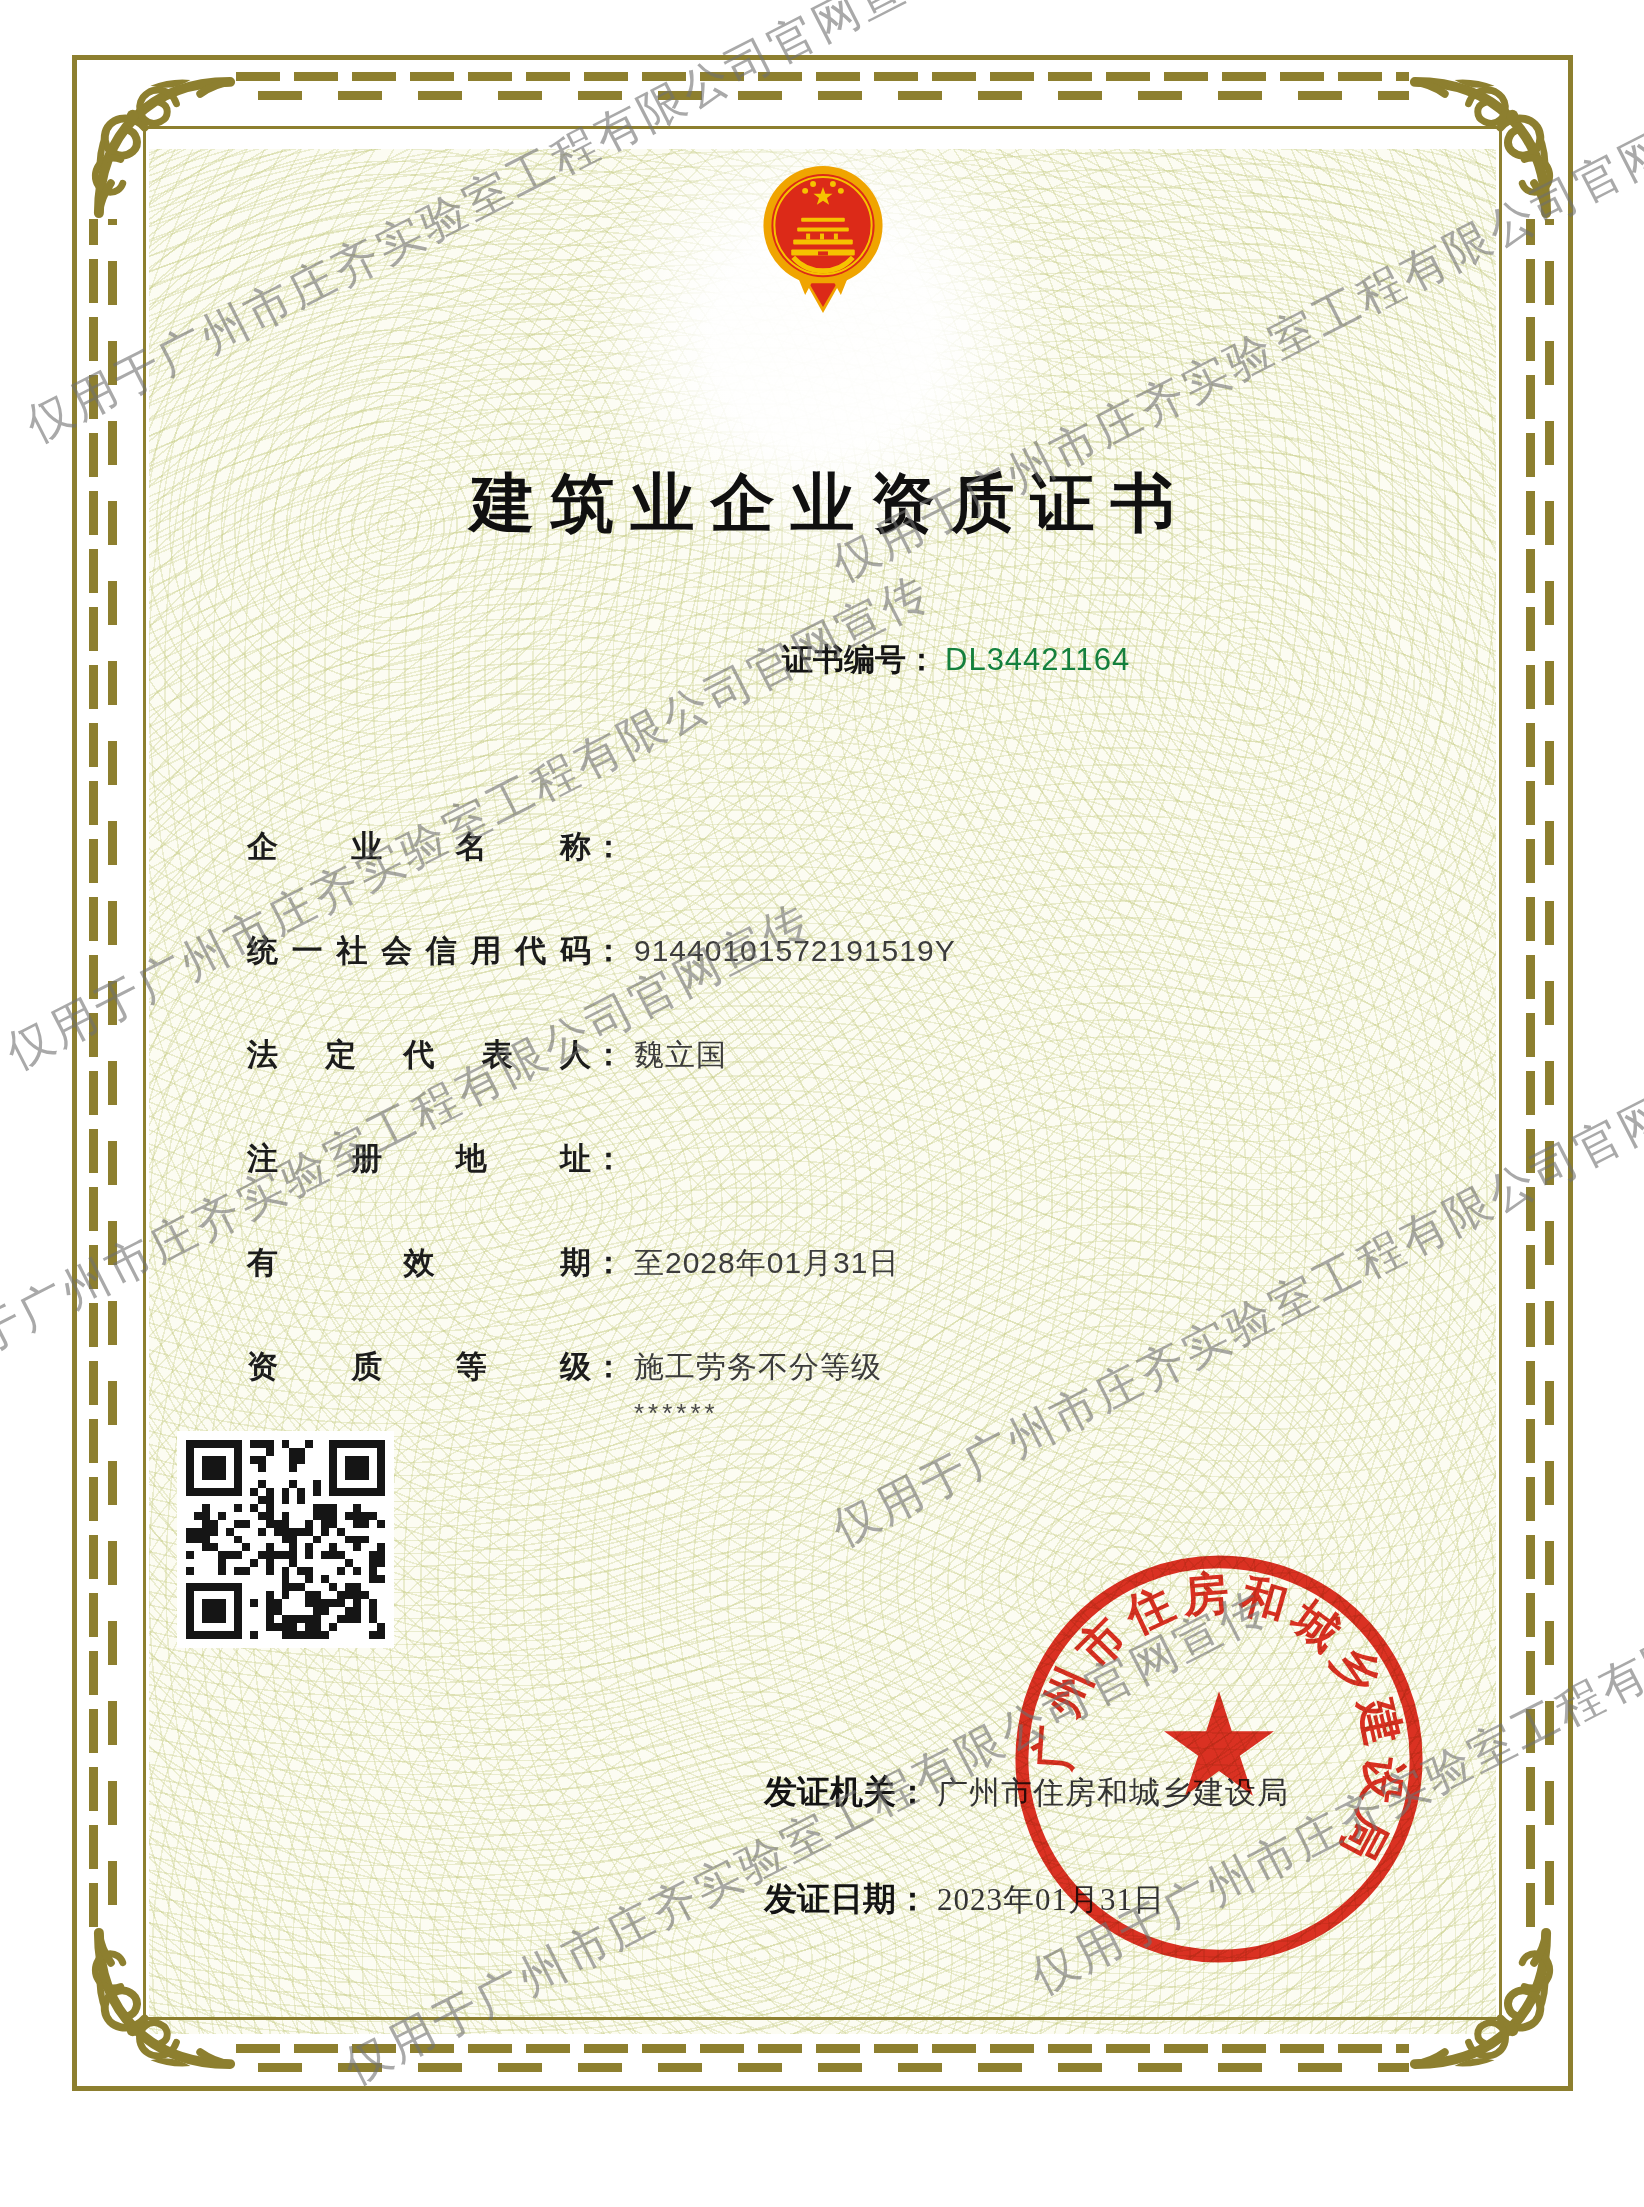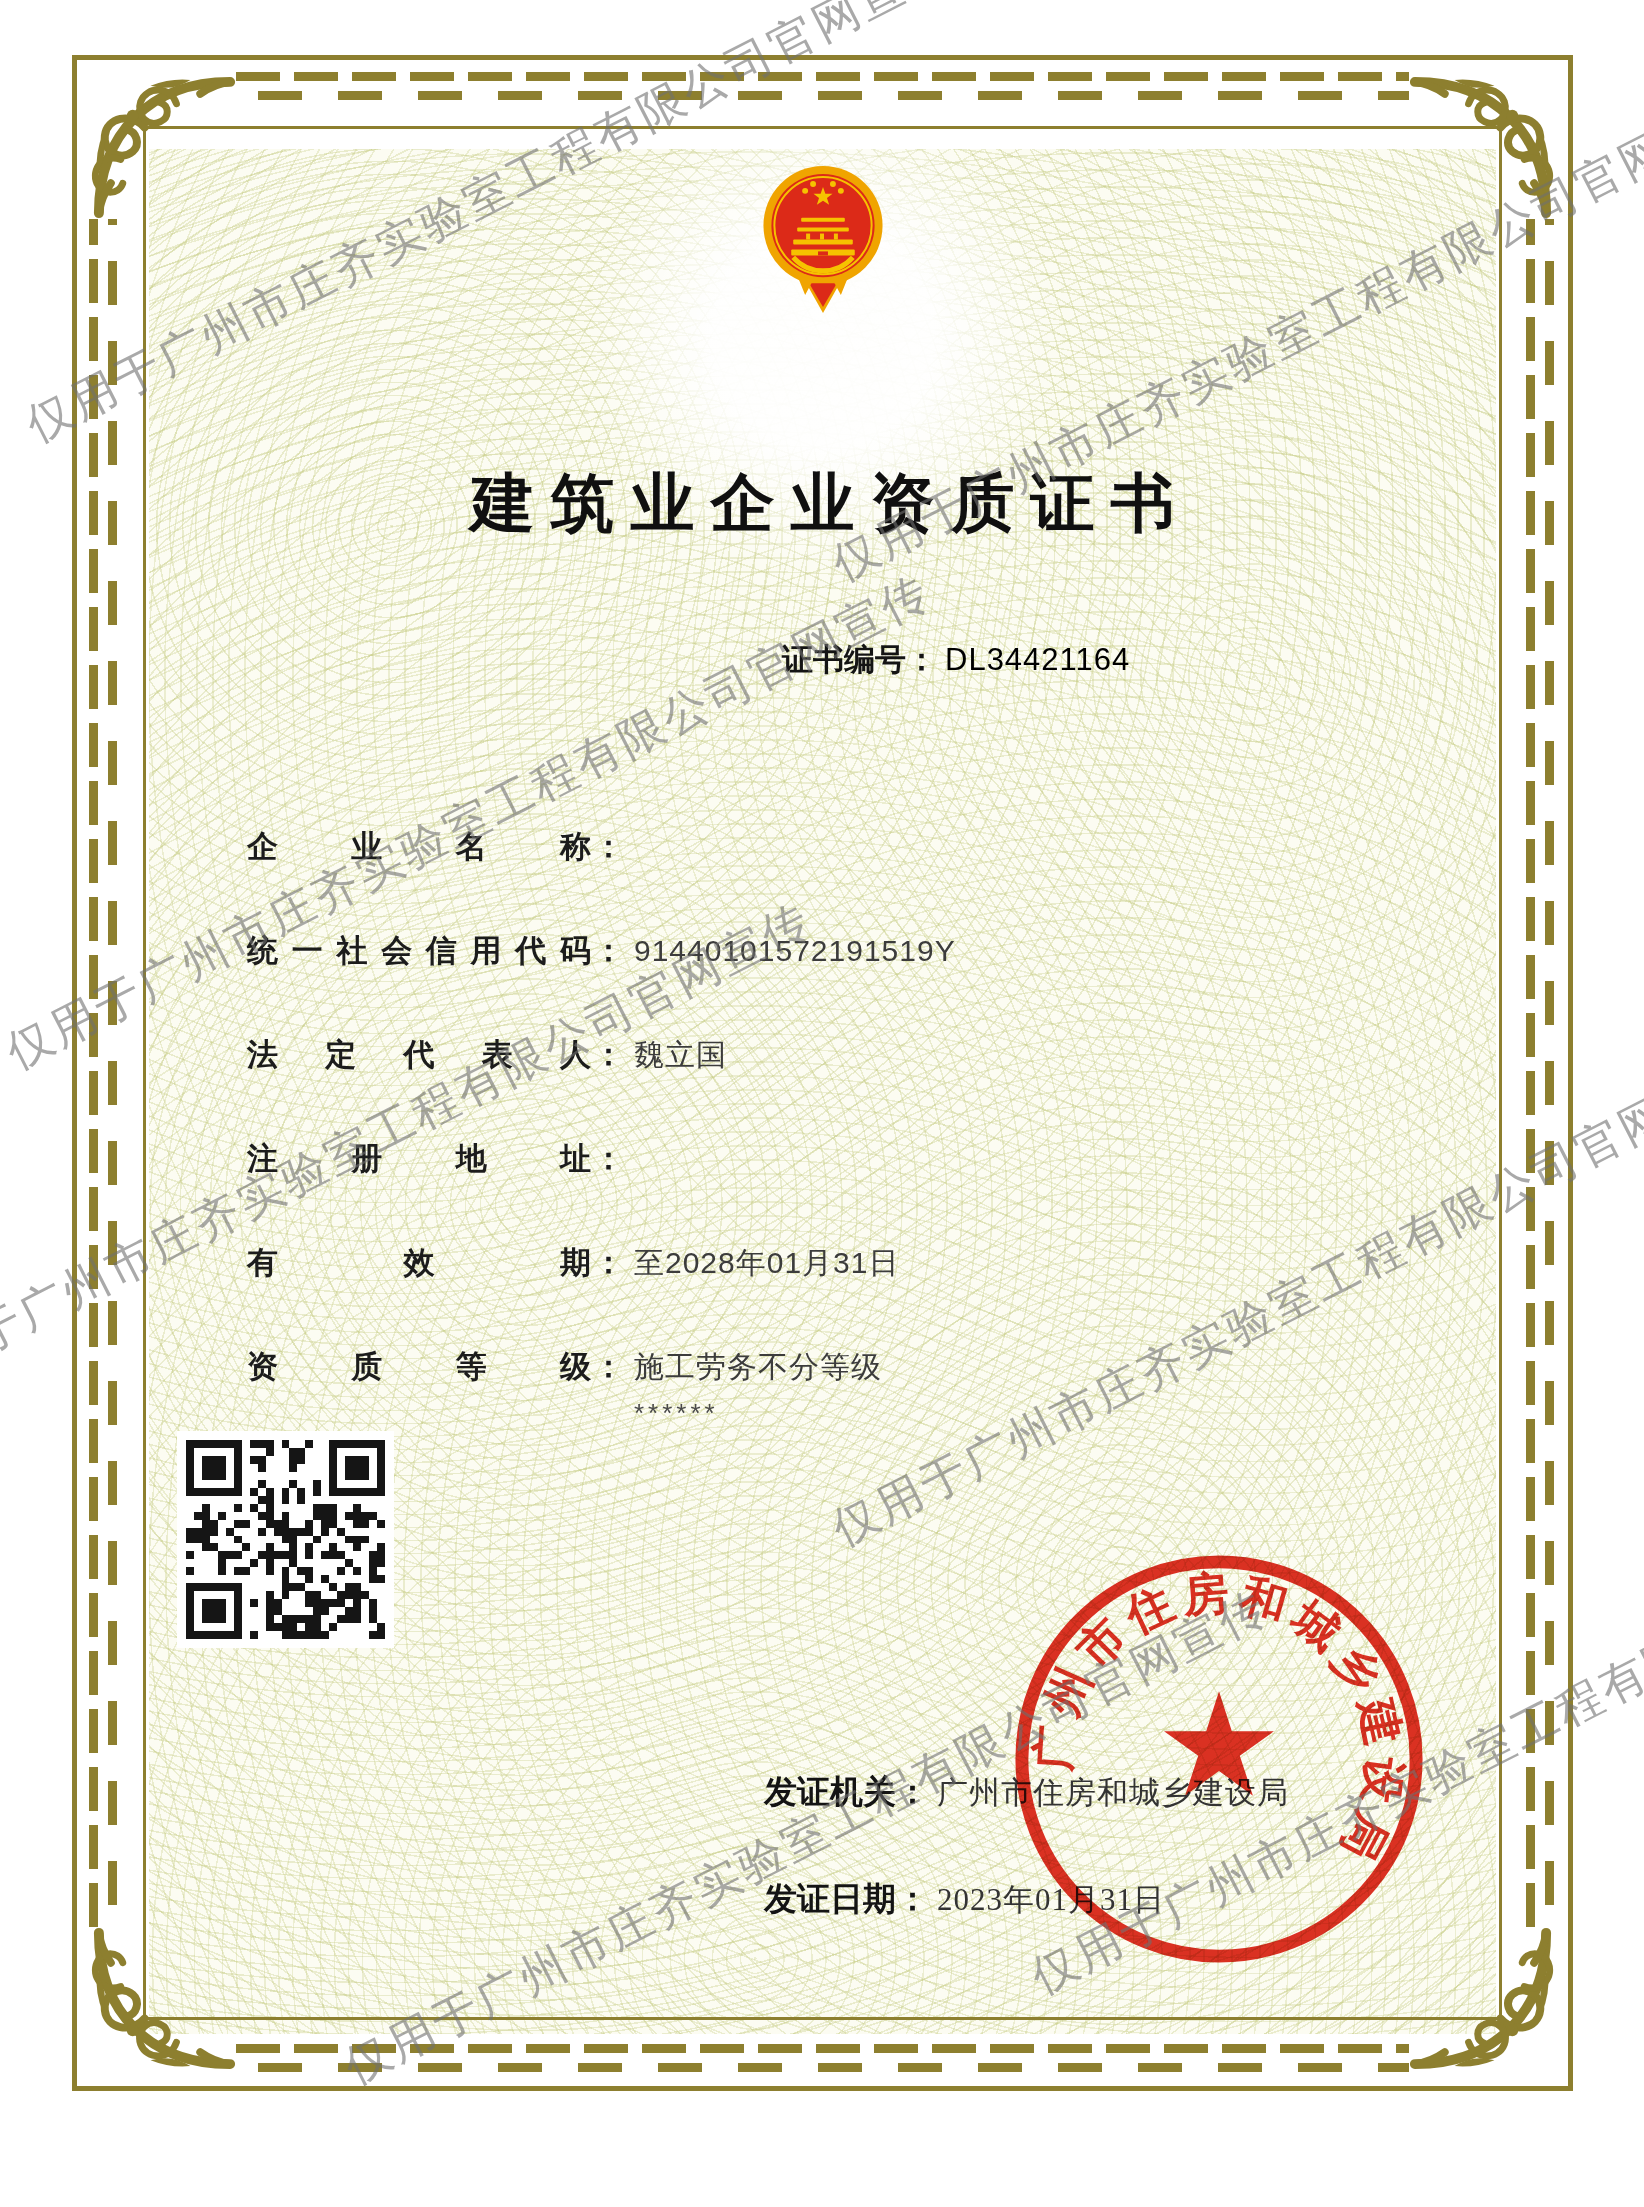--- a/index.html
+++ b/index.html
@@ -50,21 +50,21 @@
   .emblem { position:absolute; top:164px; left:50%; transform:translateX(-50%);
             width:133px; height:153px; z-index:10; }
   .title { position:absolute; top:460px; left:0; right:0; text-align:center;
            font-size:64px; font-weight:900; letter-spacing:16px; text-indent:16px;
            color:#101010; z-index:10; }
 
   
   .cert-no { position:absolute; left:782px; top:639px; z-index:10;
              display:flex; align-items:baseline; font-size:31px; }
   .cert-no .lbl { font-weight:800; color:#141414; }
-  .cert-no .val { color:#000000; margin-left:8px; letter-spacing:1px; }
+  .cert-no .val { color:#15803d; margin-left:8px; letter-spacing:1px; }
 
   
   .fields { position:absolute; left:247px; top:826px; z-index:10; }
   .row { display:flex; align-items:baseline; margin-bottom:62px; }
   .flabel { display:inline-block; width:344px; font-weight:800; font-size:31px;
             color:#1c1c1c; text-align:justify; text-align-last:justify; }
   .fcolon { font-weight:800; font-size:31px; color:#1c1c1c; margin:0 10px 0 2px; }
   .fvalue { font-size:30px; color:#3c3c3c; white-space:nowrap; letter-spacing:1px; }
   .fvalue2 { font-size:26px; color:#4a4a4a; letter-spacing:4px; margin-top:10px; }
 

